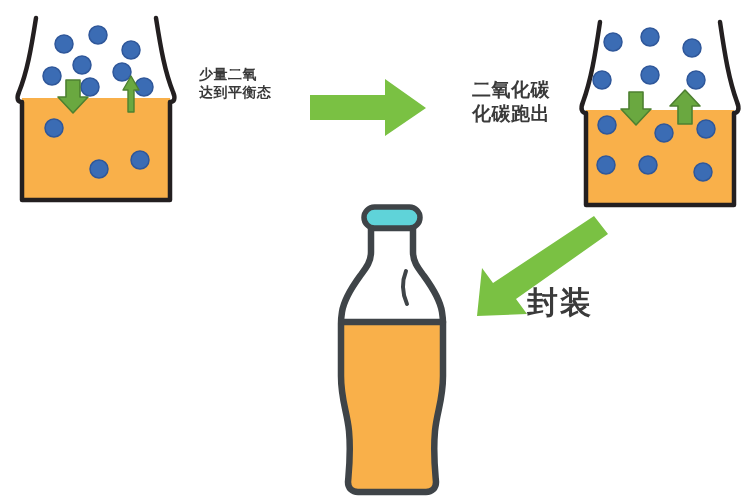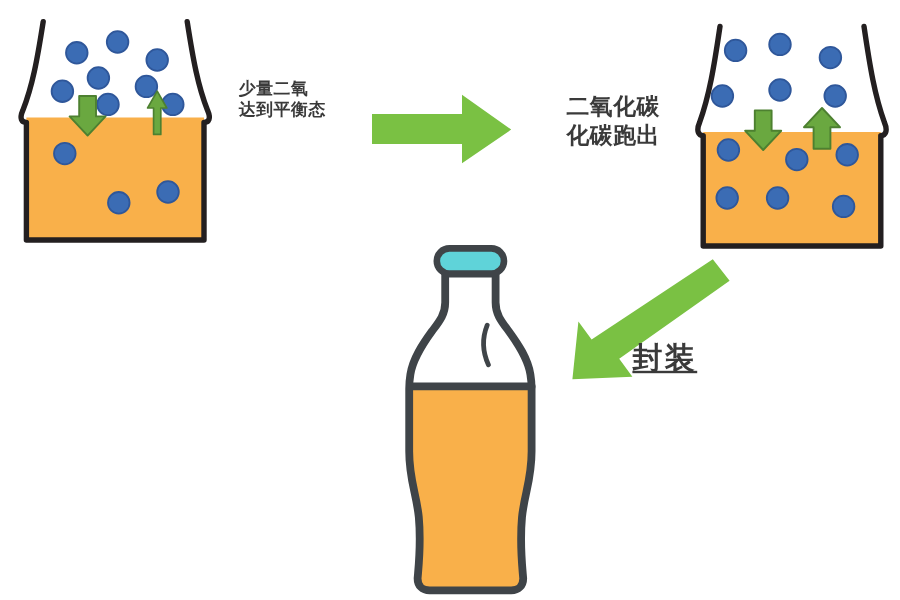--- a/index.html
+++ b/index.html
@@ -36,24 +36,23 @@
   }
   #label-right {
     left: 472px;
     top: 78px;
     font-size: 19px;
     font-weight: 600;
   }
   #label-seal {
     left: 527px;
     top: 283px;
-    font-size: 25px;
+    font-size: 31px;
     font-weight: 700;
     letter-spacing: 2px;
-    text-decoration: underline;
   }
   svg { display: block; }
 </style>
 </head>
 <body>
 
 <div id="stage">
 
   <svg width="750" height="500" viewBox="0 0 750 500">
 

